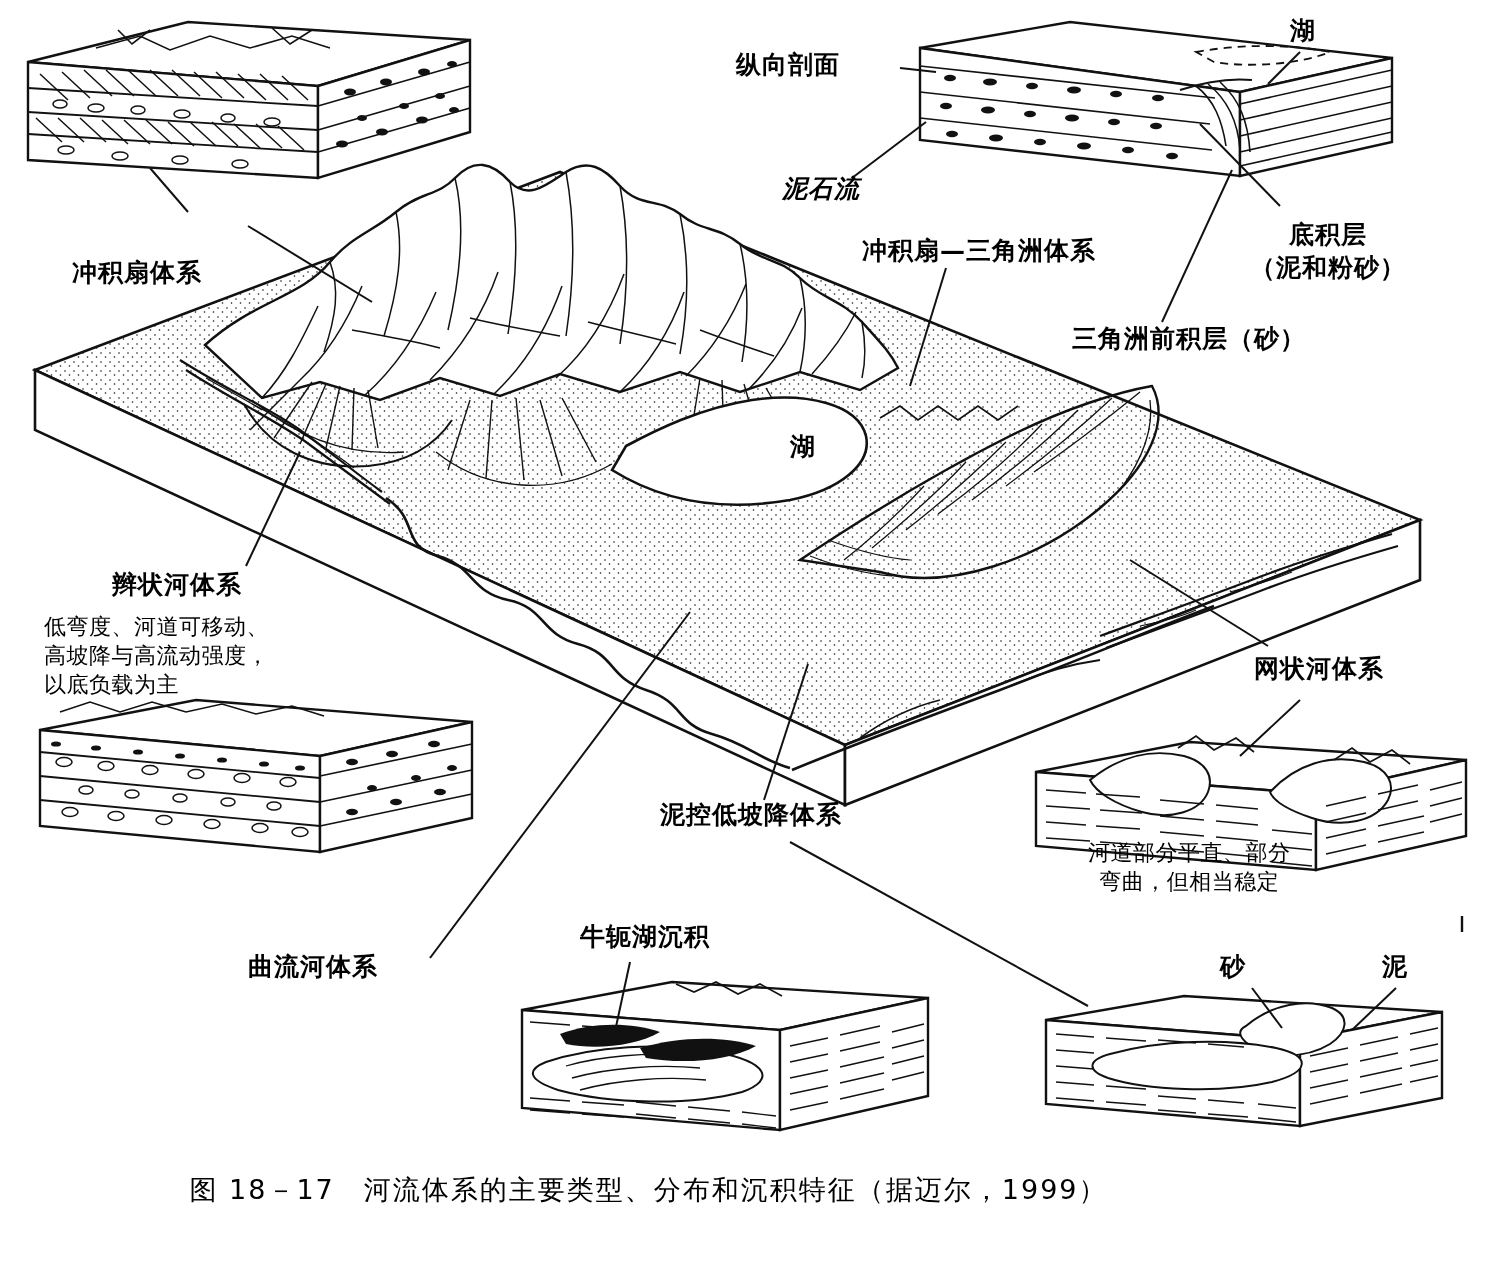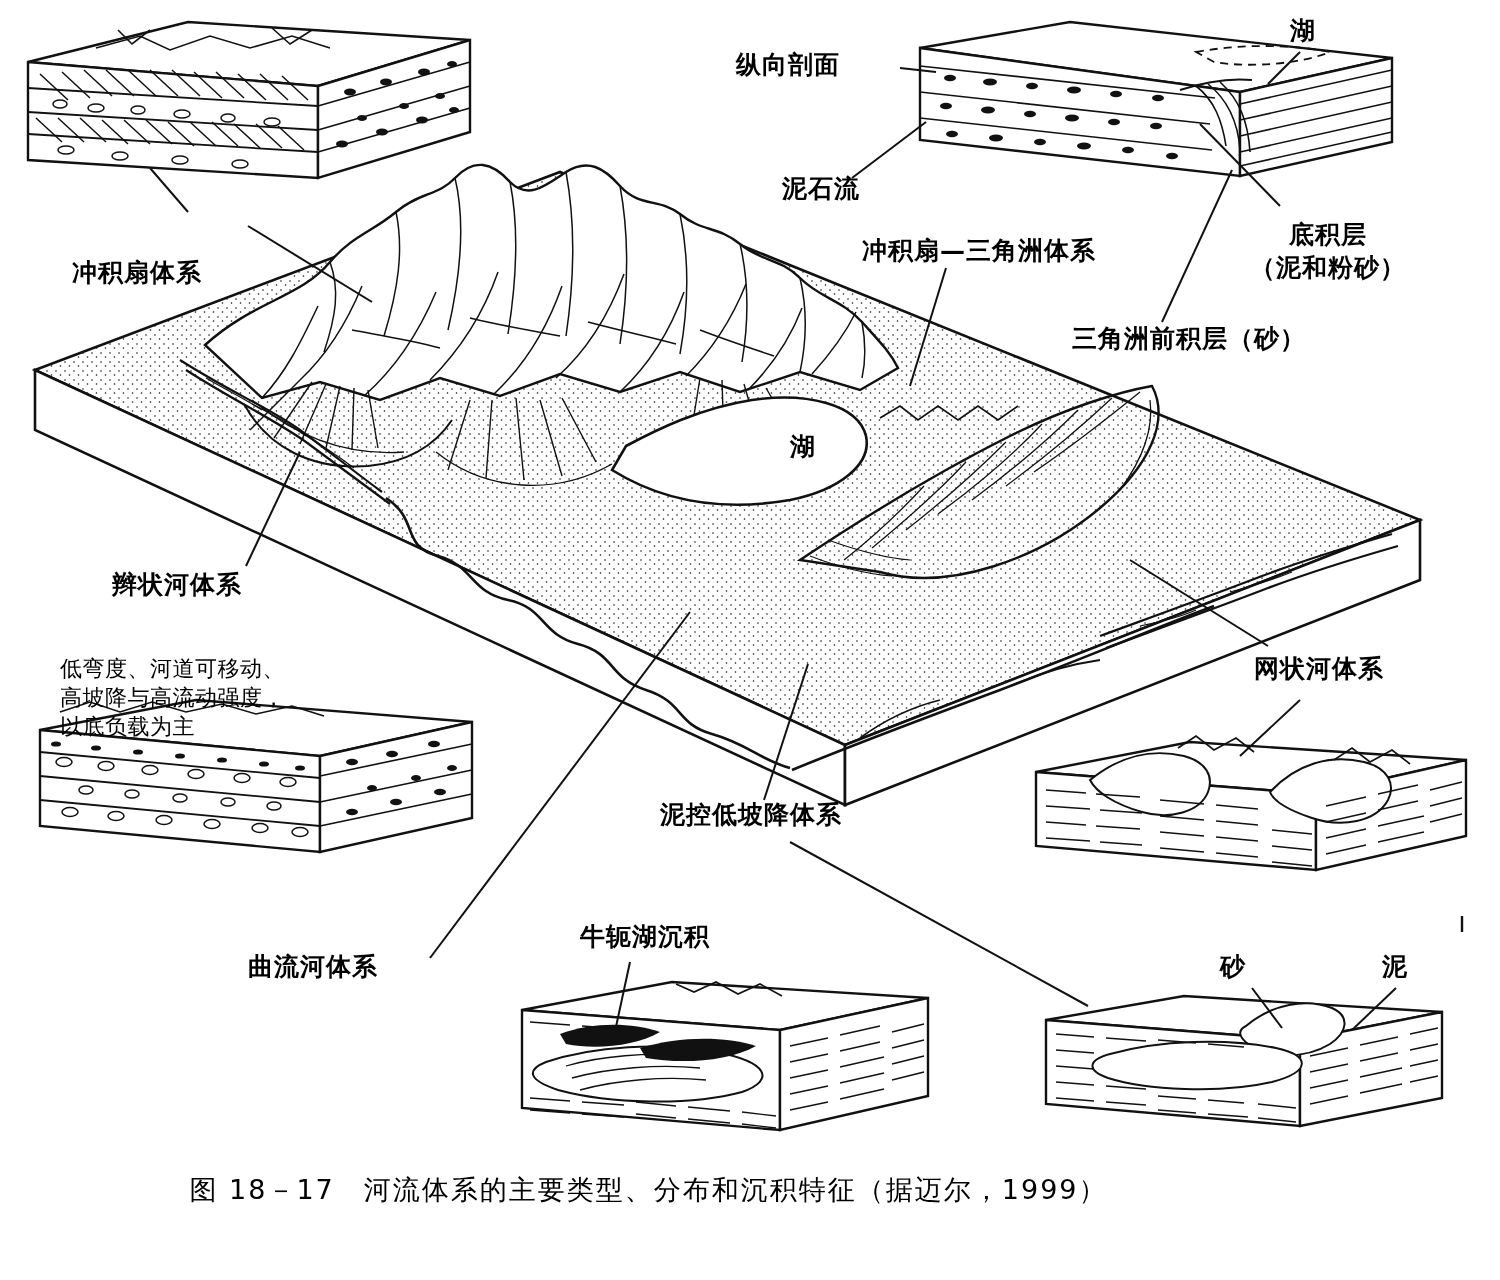--- a/index.html
+++ b/index.html
@@ -507,39 +507,41 @@
       <path d="M1252,988 L1282,1028"></path>
 
       <path d="M1396,988 L1352,1030"></path>
     </g>
   </svg>
 
   <div class="lbl hd" style="left:72px;top:216px;margin-top:40px;">冲积扇体系</div>
 
   <div class="lbl hd" style="left:736px;top:48px;">纵向剖面</div>
 
-  <div class="lbl hd" style="left:782px;top:172px;">泥石流</div>
+  <div class="lbl hd" style="left:782px;top:172px;font-style:italic;">泥石流</div>
 
   <div class="lbl hd" style="left:1290px;top:14px;">湖</div>
 
   <div class="lbl hd center" style="left:1250px;top:212px;margin-top:6px;">底积层
 （泥和粉砂）</div>
 
   <div class="lbl hd" style="left:862px;top:234px;">冲积扇—三角洲体系</div>
 
   <div class="lbl hd" style="left:1072px;top:322px;">三角洲前积层（砂）</div>
 
   <div class="lbl hd" style="left:790px;top:430px;">湖</div>
 
   <div class="lbl hd" style="left:112px;top:568px;">辫状河体系</div>
-  <div class="lbl bd" style="left:60px;top:612px;margin-top:42px;">低弯度、河道可移动、
+  <div class="lbl bd" style="left:44px;top:612px;">低弯度、河道可移动、
 高坡降与高流动强度，
 以底负载为主</div>
 
   <div class="lbl hd" style="left:1254px;top:652px;">网状河体系</div>
+  <div class="lbl bd center" style="left:1088px;top:838px;">河道部分平直、部分
+弯曲，但相当稳定</div>
 
   <div class="lbl hd" style="left:660px;top:798px;">泥控低坡降体系</div>
 
   <div class="lbl hd" style="left:572px;top:920px;margin-left:8px;">牛轭湖沉积</div>
 
   <div class="lbl hd" style="left:248px;top:950px;">曲流河体系</div>
 
   <div class="lbl hd" style="left:1220px;top:950px;">砂</div>
   <div class="lbl hd" style="left:1382px;top:950px;">泥</div>
 

